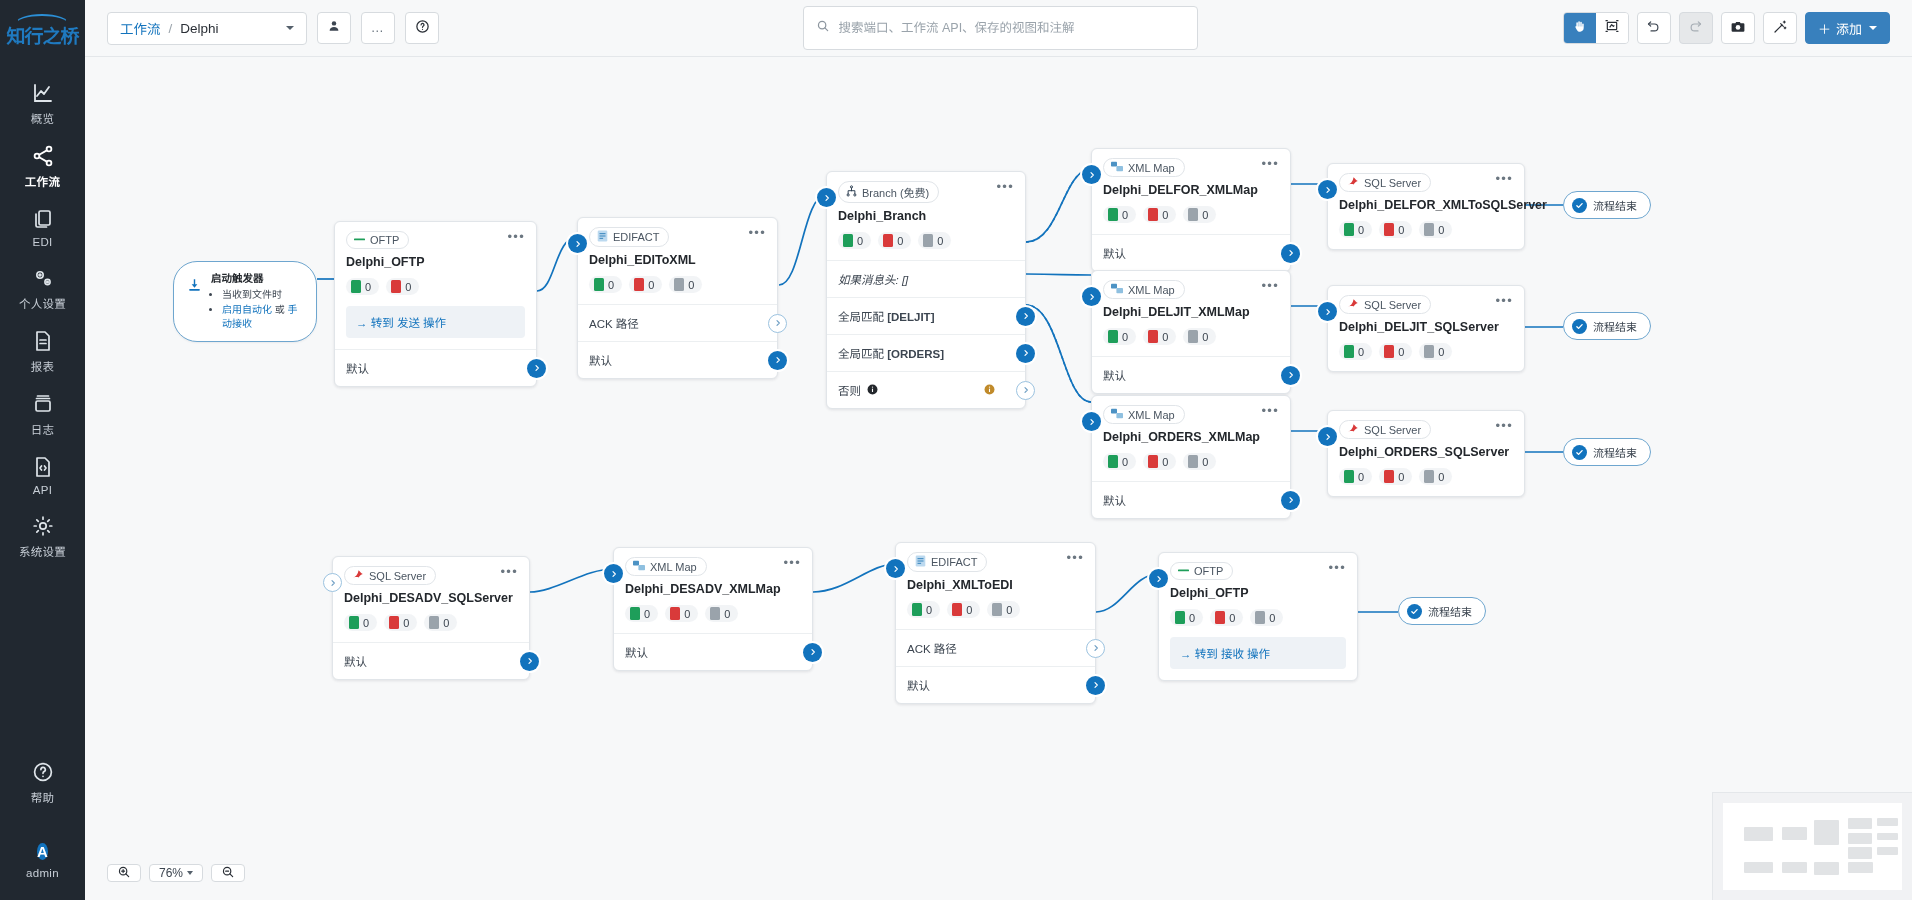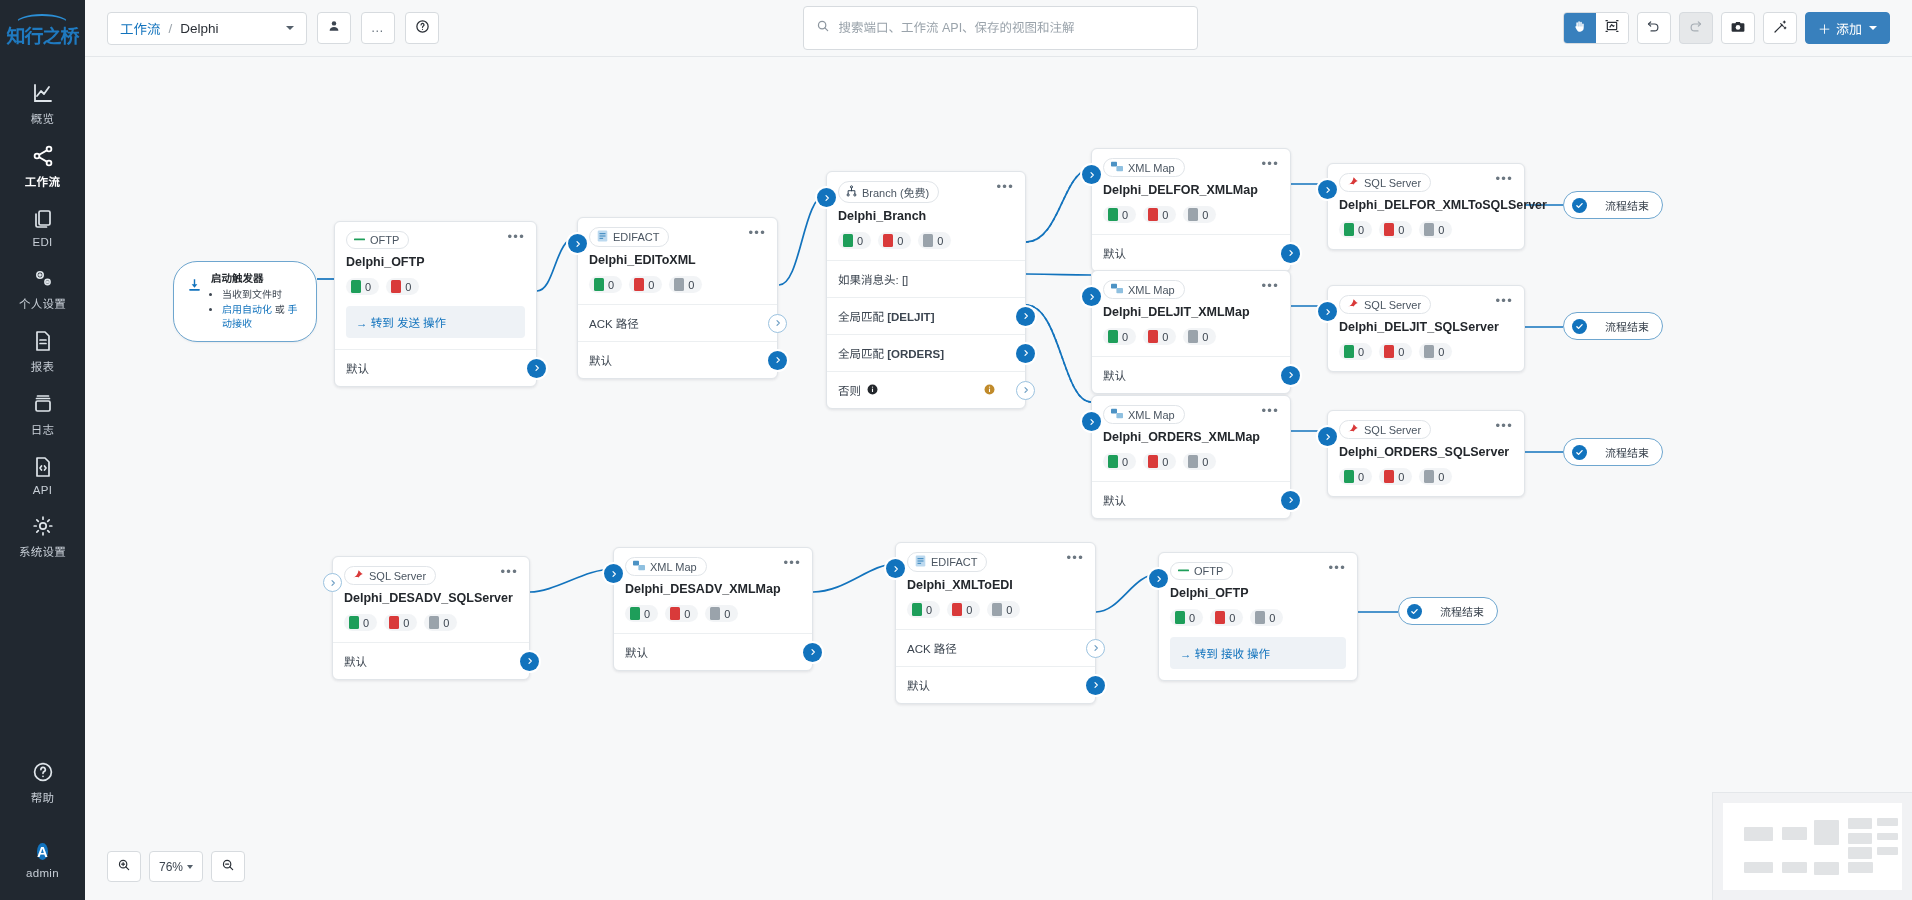--- a/index.html
+++ b/index.html
@@ -141,21 +141,21 @@
   .file-ico.red { background: #d93a3a; }
   .file-ico.gray { background: #9aa3ab; }
   .node-row {
     border-top: 1px solid #eceff1; padding: 10px 11px; font-size: 11.5px;
     color: #3c4550; position: relative; min-height: 35px; display: flex; align-items: center;
   }
   .go-action {
     margin: 0 11px 11px 11px; background: #eef2f6; border-radius: 4px;
     padding: 8px 10px; font-size: 11.5px; color: #1273bd; cursor: pointer;
   }
-  .cond-hdr { border-top: 1px solid #eceff1; padding: 10px 11px; font-size: 11.5px; color: #3c4550; }
+  .cond-hdr { border-top: 1px solid #eceff1; padding: 10px 11px; font-size: 11.5px; color: #3c4550; font-style: italic; }
 
   
   .port {
     position: absolute; width: 19px; height: 19px; border-radius: 50%;
     background: #1273bd; color: #fff; display: flex; align-items: center;
     justify-content: center; font-size: 10px; cursor: pointer; z-index: 5;
     box-shadow: 0 0 0 2px #fff;
   }
   .port.hollow { background: #fff; border: 1.4px solid #9cc3e0; color: #6e9ec4; box-shadow: none; }
   .port svg { display: block; }
@@ -168,42 +168,42 @@
     box-shadow: 0 1px 2px rgba(16,24,40,.06);
   }
   #trigger .tri-body { font-size: 10px; color: #3c4550; line-height: 1.45; }
   #trigger .tri-title { font-weight: 700; font-size: 10.5px; color: #23272c; margin-bottom: 2px; }
   #trigger ul { list-style: disc; margin-left: 11px; }
   #trigger li { font-size: 10px; }
   #trigger .lnk { color: #1273bd; }
 
   
   .end-badge {
-    position: absolute; display: flex; align-items: center; gap: 18px;
+    position: absolute; display: flex; align-items: center; gap: 6px;
     background: #fff; border: 1.3px solid #6ea6cf; border-radius: 16px;
     padding: 5px 13px 5px 8px; font-size: 11px; color: #3c4550; white-space: nowrap;
   }
   .check-circle {
     width: 15px; height: 15px; border-radius: 50%; background: #1273bd;
     display: flex; align-items: center; justify-content: center;
   }
 
   
   #minimap {
     position: absolute; right: 0; bottom: 0; width: 200px; height: 108px;
     background: #f1f2f4; border-left: 1px solid #e4e7ea; border-top: 1px solid #e4e7ea;
     padding: 10px;
   }
   #minimap .mm-inner { width: 100%; height: 100%; background: #fff; position: relative; }
   #minimap .mm-node { position: absolute; background: #e1e3e5; border-radius: 1px; }
 
   
   #zoom-bar { position: absolute; left: 22px; bottom: 18px; display: flex; gap: 8px; z-index: 20; }
   .zbtn {
-    height: 31px; min-width: 32px; background: #fff; border: 1px solid #d7dbdf;
+    height: 18px; min-width: 32px; background: #fff; border: 1px solid #d7dbdf;
     border-radius: 4px; display: flex; align-items: center; justify-content: center;
     cursor: pointer; font-size: 12px; color: #3c4550; padding: 0 9px; gap: 4px;
   }
   .zbtn .caret { width: 0; height: 0; border-left: 3.5px solid transparent;
                  border-right: 3.5px solid transparent; border-top: 4px solid #55606b; }
 
   
   #footer {
     height: 48px; flex: 0 0 48px; background: #f7f8f9; border-top: 1px solid #e4e7ea;
     display: flex; align-items: center; justify-content: space-between;

